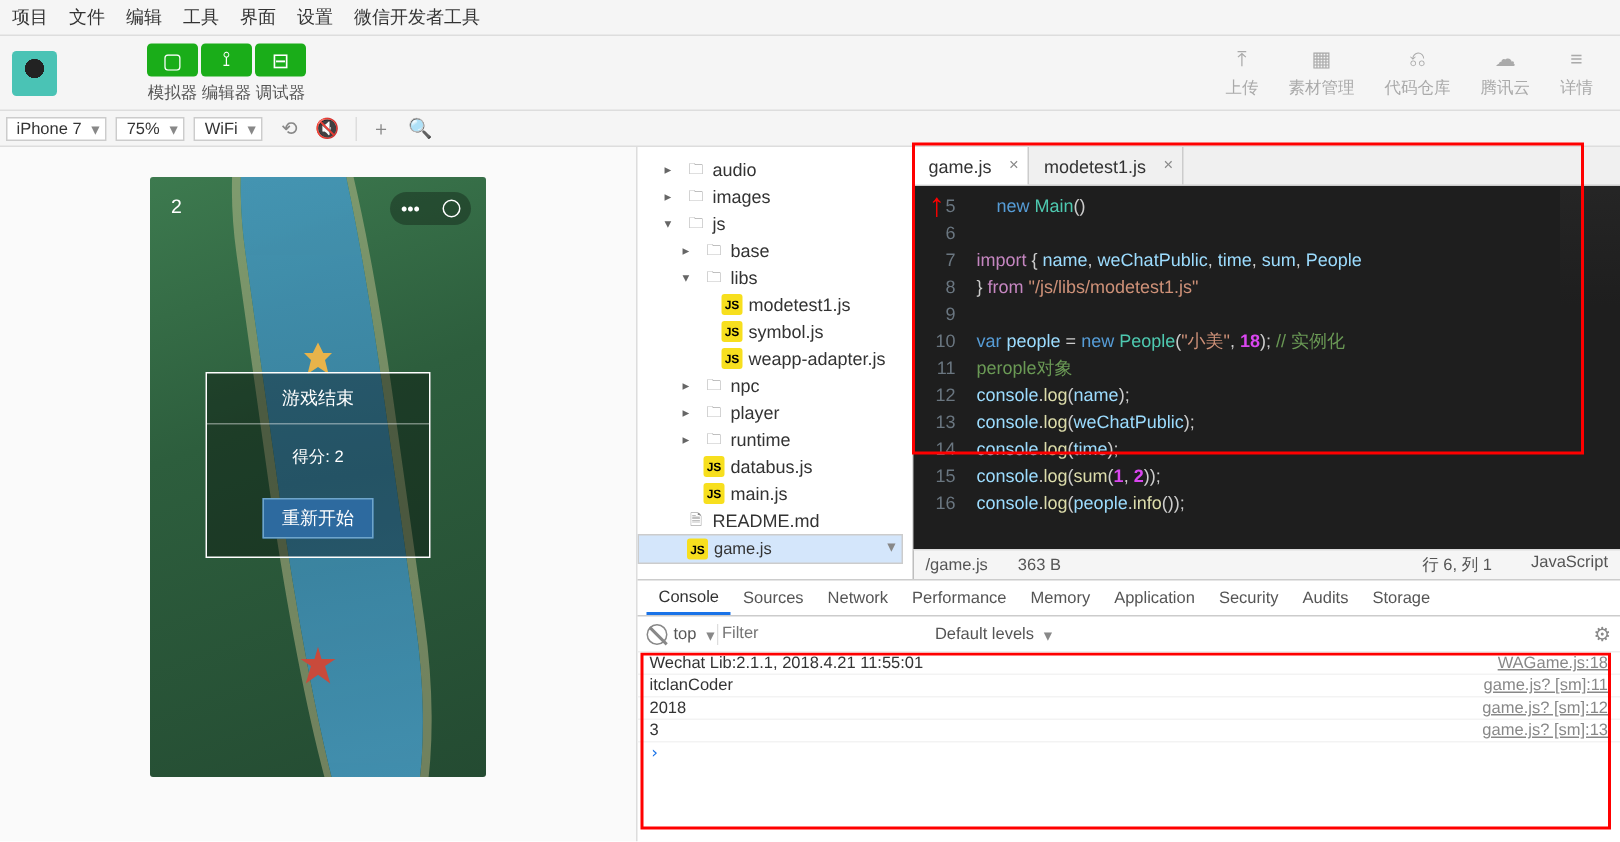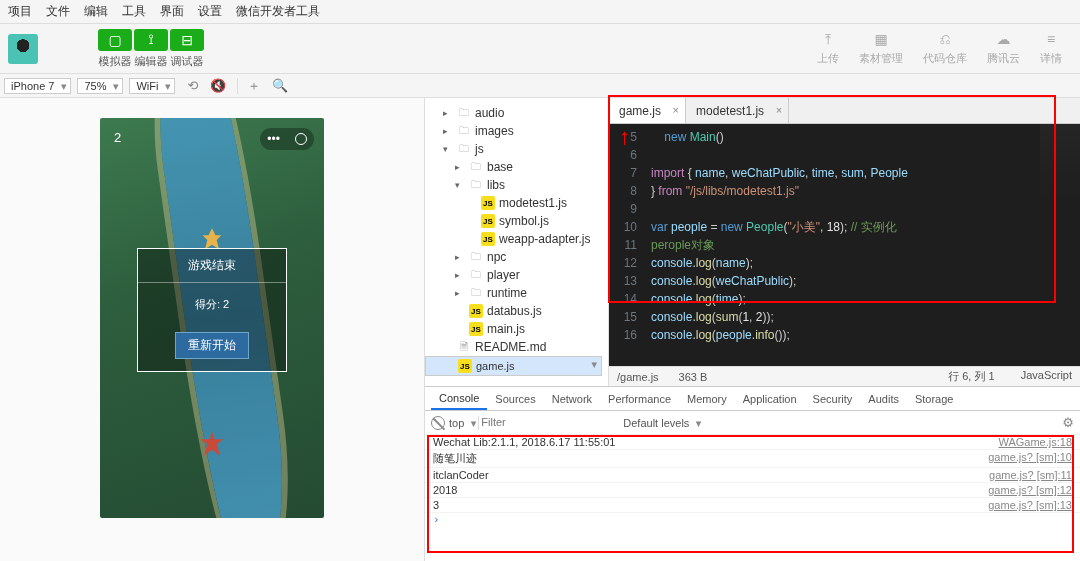--- a/index.html
+++ b/index.html
@@ -61,21 +61,21 @@
 .editor-wrap { flex: 1; display: flex; flex-direction: column; background: #1e1e1e; min-width: 0; position: relative; }
 .tabs { height: 26px; background: #f0f0f0; display: flex; align-items: stretch; border-bottom: 1px solid #ccc; position: relative; }
 .tab { padding: 0 24px 0 10px; display: flex; align-items: center; font-size: 12px; border-right: 1px solid #ccc; position: relative; cursor: pointer; }
 .tab.active { background: #fff; }
 .tab .x { position: absolute; right: 6px; top: 6px; font-size: 11px; color: #888; }
 .arrow-marker { position: absolute; left: 10px; top: 26px; font-size: 22px; color: #f00; font-weight: bold; }
 .ed-highlight { position: absolute; border: 2px solid #f00; left: 608px; top: 95px; width: 448px; height: 208px; pointer-events: none; }
 .editor { flex: 1; display: flex; font-family: Consolas, monospace; font-size: 12px; overflow: hidden; }
 .gutter { width: 34px; background: #1e1e1e; color: #6a7680; text-align: right; padding: 4px 6px 0 0; line-height: 18px; }
 .code { flex: 1; padding: 4px 8px 0; color: #ccc; line-height: 18px; white-space: pre; overflow: hidden; }
-.k { color: #c586c0; } .s { color: #ce9178; } .f { color: #dcdcaa; } .n { color: #e5e5e5; } .c { color: #6a9955; margin-top: 23px; } .v { color: #9cdcfe; } .t { color: #4ec9b0; } .b { color: #569cd6; }
+.k { color: #c586c0; } .s { color: #ce9178; } .f { color: #dcdcaa; } .n { color: #d946ef; font-weight: bold; } .c { color: #6a9955; margin-top: 23px; } .v { color: #9cdcfe; } .t { color: #4ec9b0; } .b { color: #569cd6; }
 .minimap { position: absolute; right: 0; top: 26px; width: 40px; height: 80px; background: linear-gradient(#2a2a2a, #1e1e1e); opacity: 0.6; }
 .statusbar { height: 20px; background: #f5f5f5; border-top: 1px solid #ddd; display: flex; align-items: center; font-size: 11px; padding: 0 8px; color: #555; }
 .statusbar .sbr { margin-left: auto; display: flex; gap: 26px; }
 .devtools { height: 175px; border-top: 1px solid #ccc; display: flex; flex-direction: column; min-height: 0; position: relative; }
 .dt-tabs { height: 24px; border-bottom: 1px solid #ccc; display: flex; align-items: center; font-size: 11px; color: #555; padding-left: 6px; }
 .dt-tabs span { padding: 0 8px; cursor: pointer; height: 100%; display: flex; align-items: center; }
 .dt-tabs span.active { border-bottom: 2px solid #1a73e8; color: #333; }
 .dt-filter { height: 24px; border-bottom: 1px solid #eee; display: flex; align-items: center; padding: 0 6px; gap: 0; }
 .dt-filter .no { width: 14px; height: 14px; border: 1.5px solid #888; border-radius: 50%; position: relative; }
 .dt-filter .no::after { content: ""; position: absolute; width: 16px; height: 1.5px; background: #888; transform: rotate(45deg); top: 6px; left: -1px; }
@@ -314,26 +314,22 @@
         <div class="no"></div>
         <div class="fsel">top</div>
         <div style="width:1px;height:14px;background:#ddd"></div>
         <input placeholder="Filter" style="">
         <div class="fsel">Default levels</div>
         <span class="gear">⚙</span>
       </div>
       <div class="console-body" id="console-body">
         <div class="console-hl"></div>
       <div class="crow">
-            <span class="cmsg">Wechat Lib:2.1.1, 2018.6.17 11:55:01</span>
+            <span class="cmsg">Wechat Lib:2.1.1, 2018.4.21 11:55:01</span>
             <span class="csrc">WAGame.js:18</span>
-          </div>
-          <div class="crow">
-            <span class="cmsg">随笔川迹</span>
-            <span class="csrc">game.js? [sm]:10</span>
           </div>
           <div class="crow">
             <span class="cmsg">itclanCoder</span>
             <span class="csrc">game.js? [sm]:11</span>
           </div>
           <div class="crow">
             <span class="cmsg">2018</span>
             <span class="csrc">game.js? [sm]:12</span>
           </div>
           <div class="crow">

